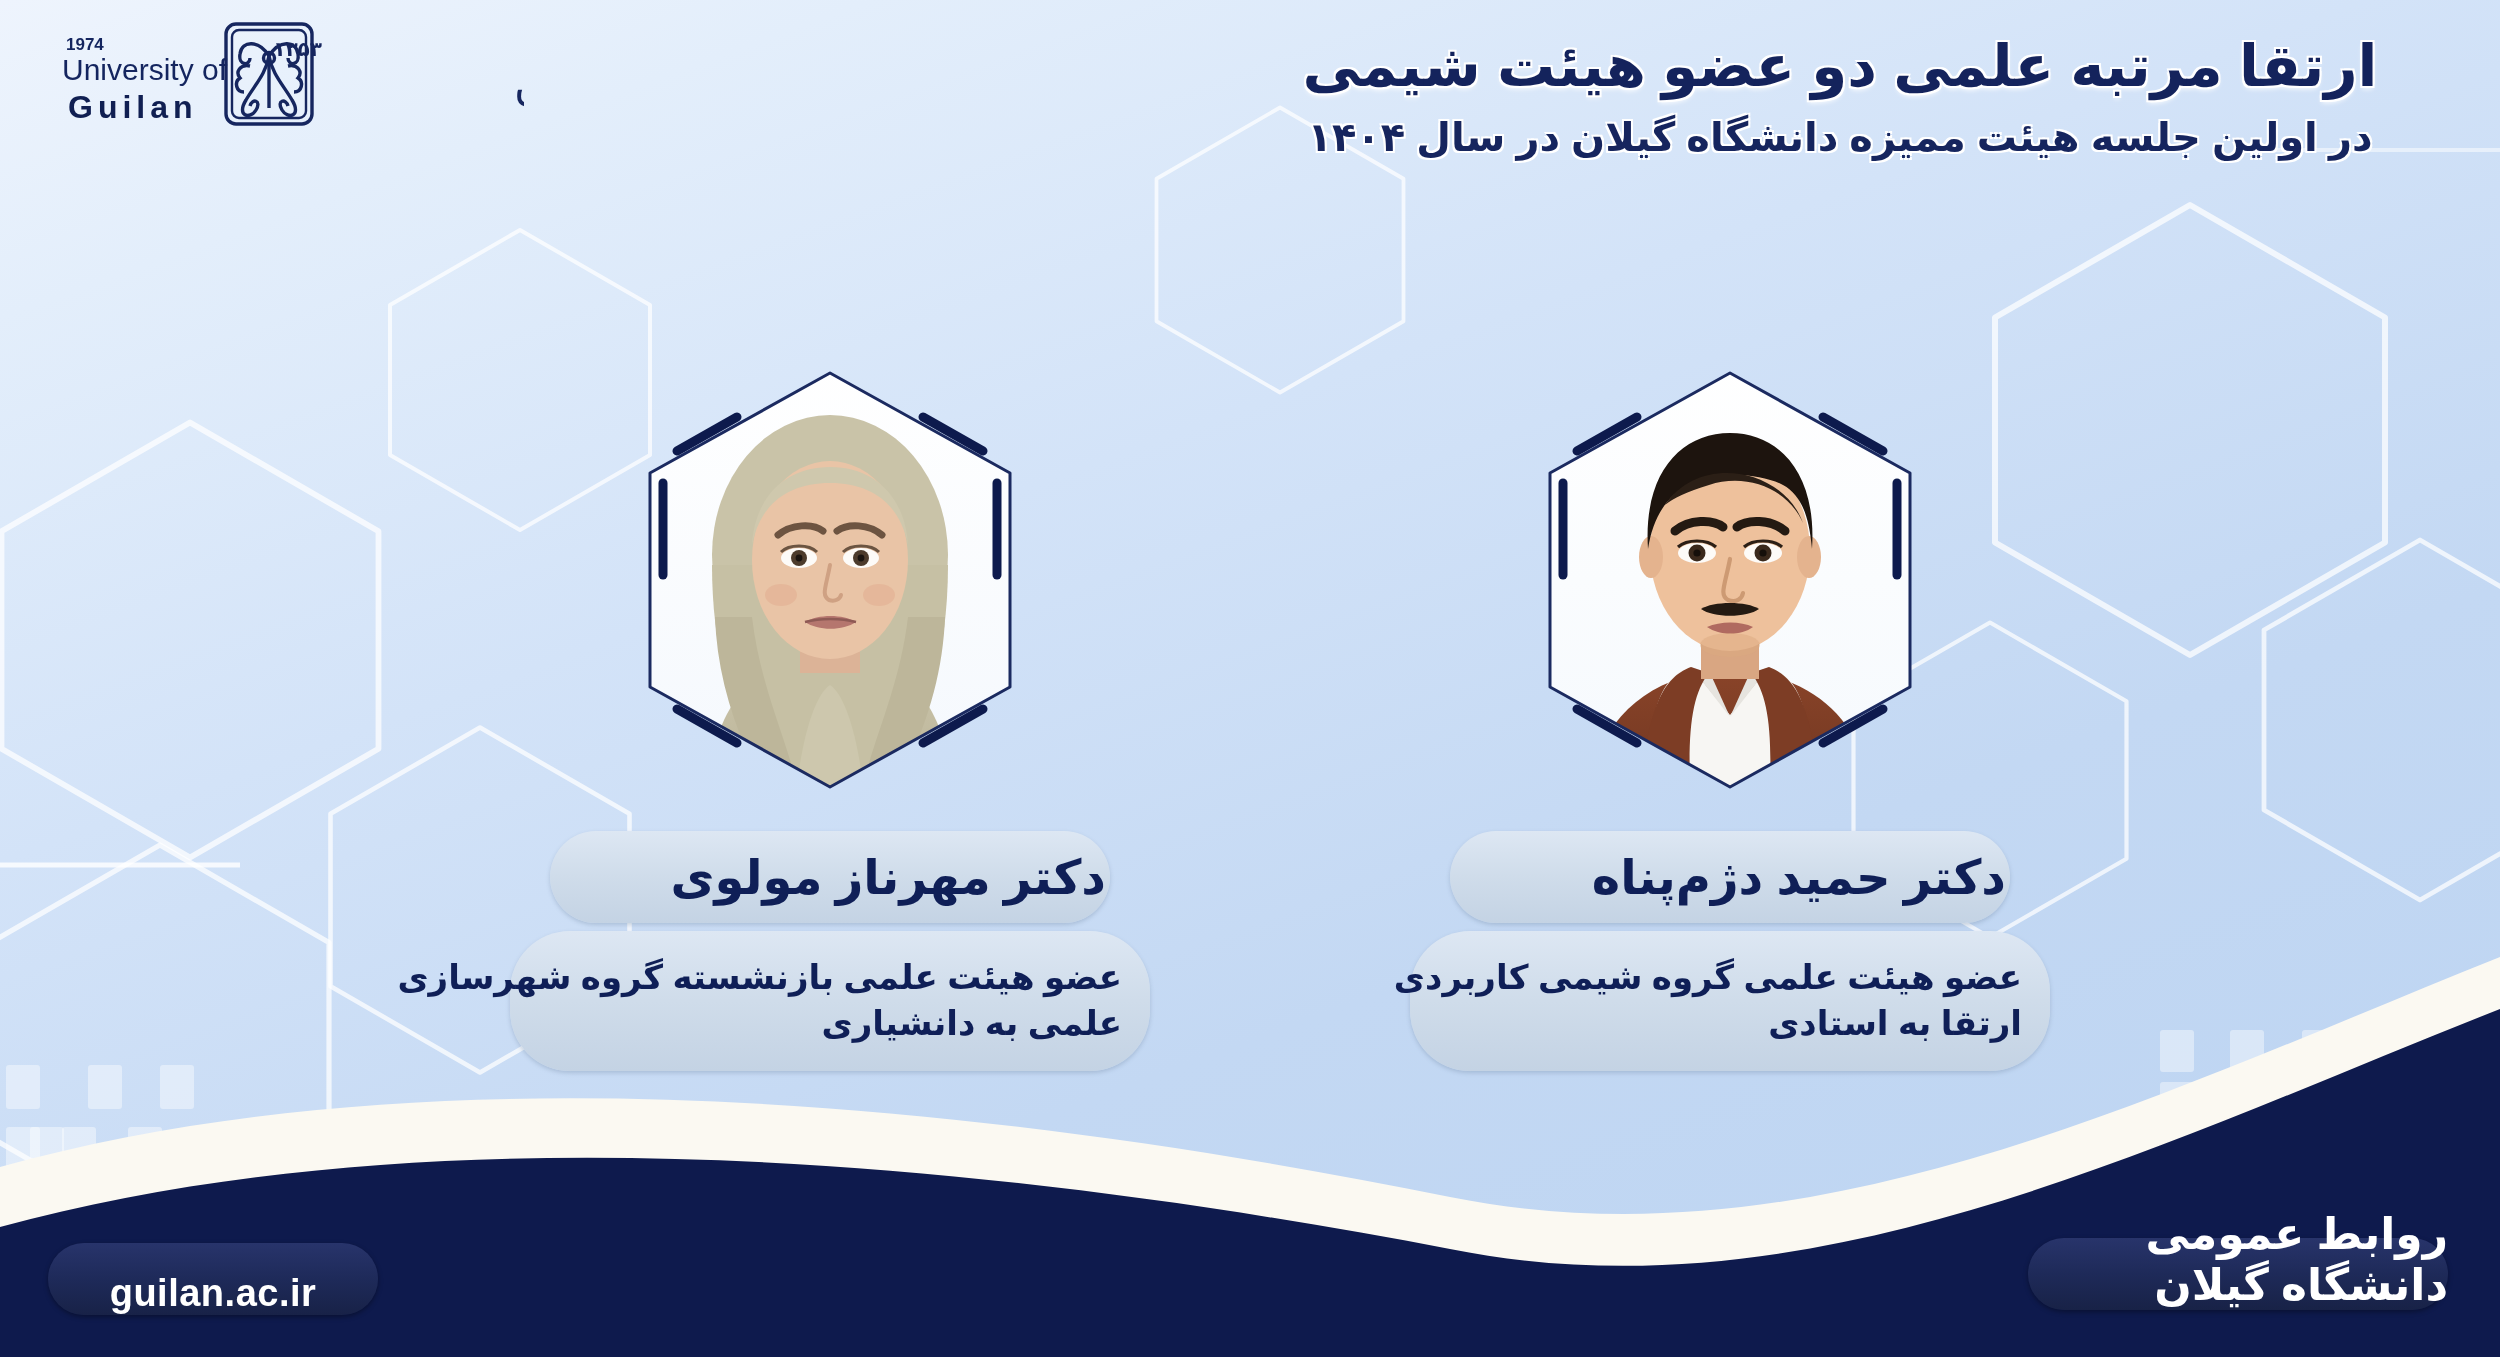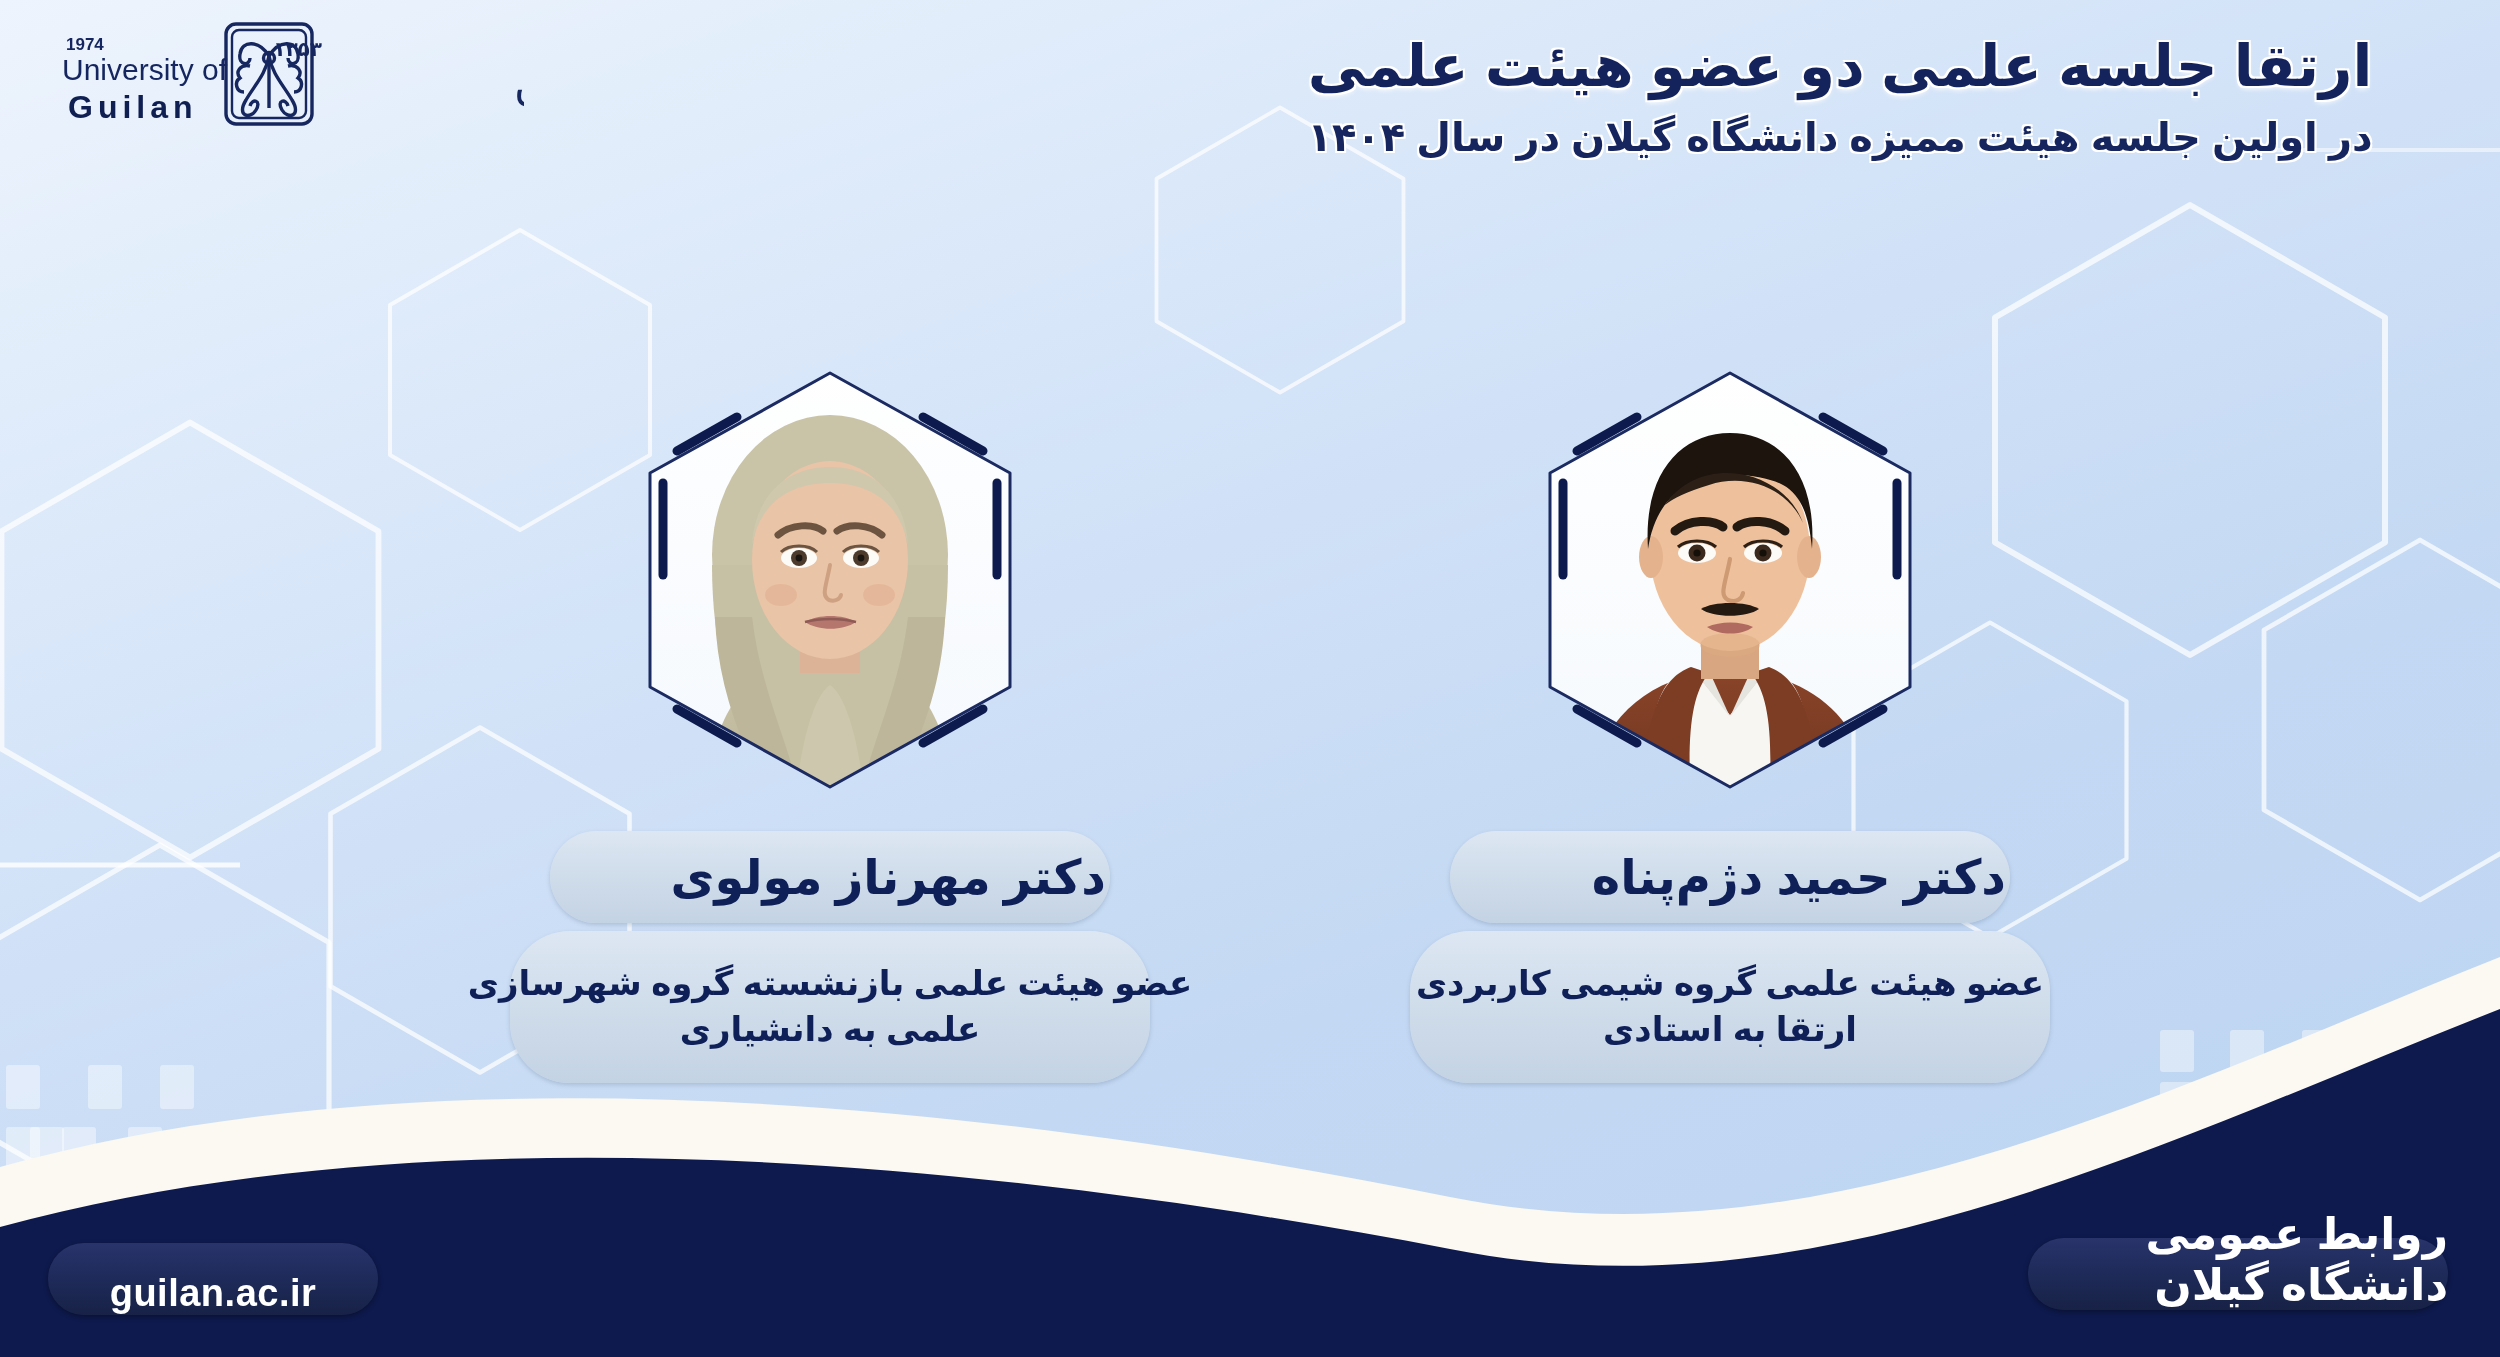--- a/index.html
+++ b/index.html
@@ -87,22 +87,22 @@
     z-index:-1;
   }
   .name-pill {
     margin-top:26px;
     width:560px; height:92px;
     display:flex; align-items:center; justify-content:flex-start;
     font-size:48px;
   }
   .role-pill {
     margin-top:8px;
-    width:640px; min-height:118px; padding:26px 24px;
-    display:flex; flex-direction:column; align-items:center; justify-content:center;
+    width:640px; min-height:118px; padding:20px 24px;
+    display:flex; flex-direction:column; align-items:flex-start; justify-content:center;
     font-size:34px; line-height:1.35;
   }
   .role-line { white-space:nowrap; }
 
   
   .footer-pill {
     position:absolute;
     border-radius:50px;
     background:linear-gradient(180deg,#28346b 0%, #1e2a59 50%, #182247 100%);
     color:#ffffff; font-weight:bold;
@@ -209,21 +209,21 @@
       <path d="M215,56 L215,100"></path>
       <circle cx="215" cy="50" r="5.5"></circle>
     </g>
 
     <text x="268" y="48" font-family="DejaVu Sans, sans-serif" font-size="20" font-weight="bold" fill="#16265f" direction="rtl">۱۳۵۳</text>
     <text x="460" y="92" text-anchor="end" font-family="DejaVu Sans, sans-serif" font-size="44" fill="#16265f" direction="rtl">دانشگاه گیلان</text>
   </svg>
 </div>
 
 <div class="title-block">
-  <div class="title-main">ارتقا جلسه علمی دو عضو هیئت علمی</div>
+  <div class="title-main">ارتقا مرتبه علمی دو عضو هیئت شیمی</div>
   <div class="title-sub">در اولین جلسه هیئت ممیزه دانشگاه گیلان در سال ۱۴۰۴</div>
 </div>
 
 <div class="people">
 
   <div class="person left">
     <div class="hex-frame">
       <svg class="hexsvg" width="430" height="450" viewBox="0 0 430 450" xmlns="http://www.w3.org/2000/svg">
         <defs>
           <clipPath id="hexclipA">

